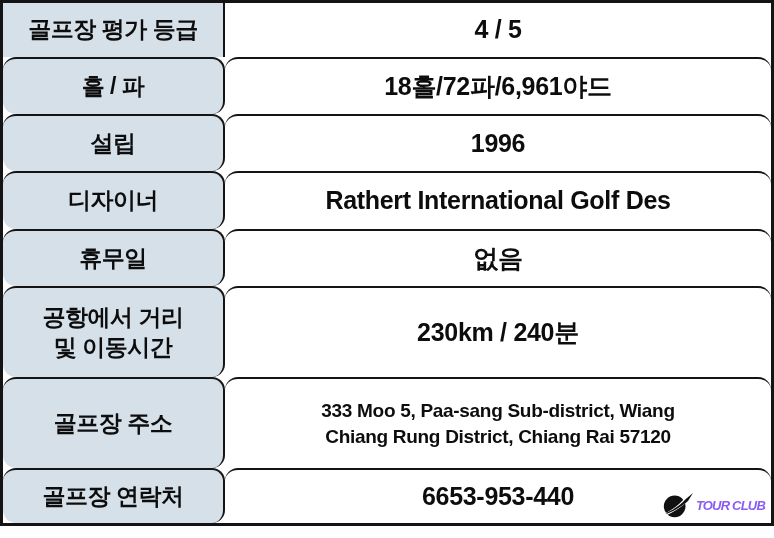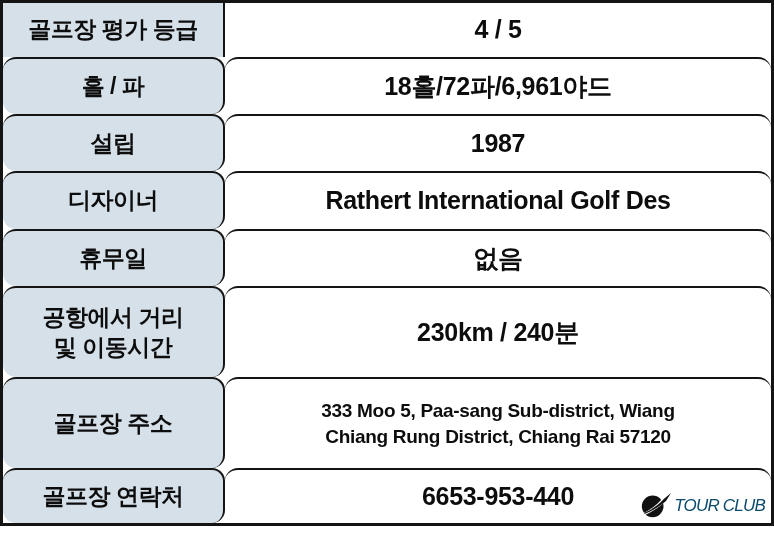--- a/index.html
+++ b/index.html
@@ -50,25 +50,25 @@
   .logo {
     position: absolute;
     right: 6px;
     bottom: 4px;
     display: flex;
     align-items: center;
     gap: 3px;
   }
   .logo-icon { width: 30px; height: 27px; display: block; }
   .logo-text {
-    font-weight: 400;
+    font-weight: 700;
     font-style: italic;
-    font-size: 17px;
+    font-size: 13px;
     letter-spacing: -0.8px;
-    color: #0c4a6e;
+    color: #8b5cf6;
   }
 </style>
 </head>
 <body>
 
 <div class="info-table">
 
   <div class="cell label-cell">
     <span>골프장 평가 등급</span>
   </div>
@@ -80,21 +80,21 @@
     <span>홀 / 파</span>
   </div>
   <div class="cell value-cell bt">
     <span>18홀/72파/6,961야드</span>
   </div>
 
   <div class="cell label-cell bt">
     <span>설립</span>
   </div>
   <div class="cell value-cell bt">
-    <span>1987</span>
+    <span>1996</span>
   </div>
 
   <div class="cell label-cell bt">
     <span>디자이너</span>
   </div>
   <div class="cell value-cell bt">
     <span>Rathert International Golf Des</span>
   </div>
 
   <div class="cell label-cell bt">

